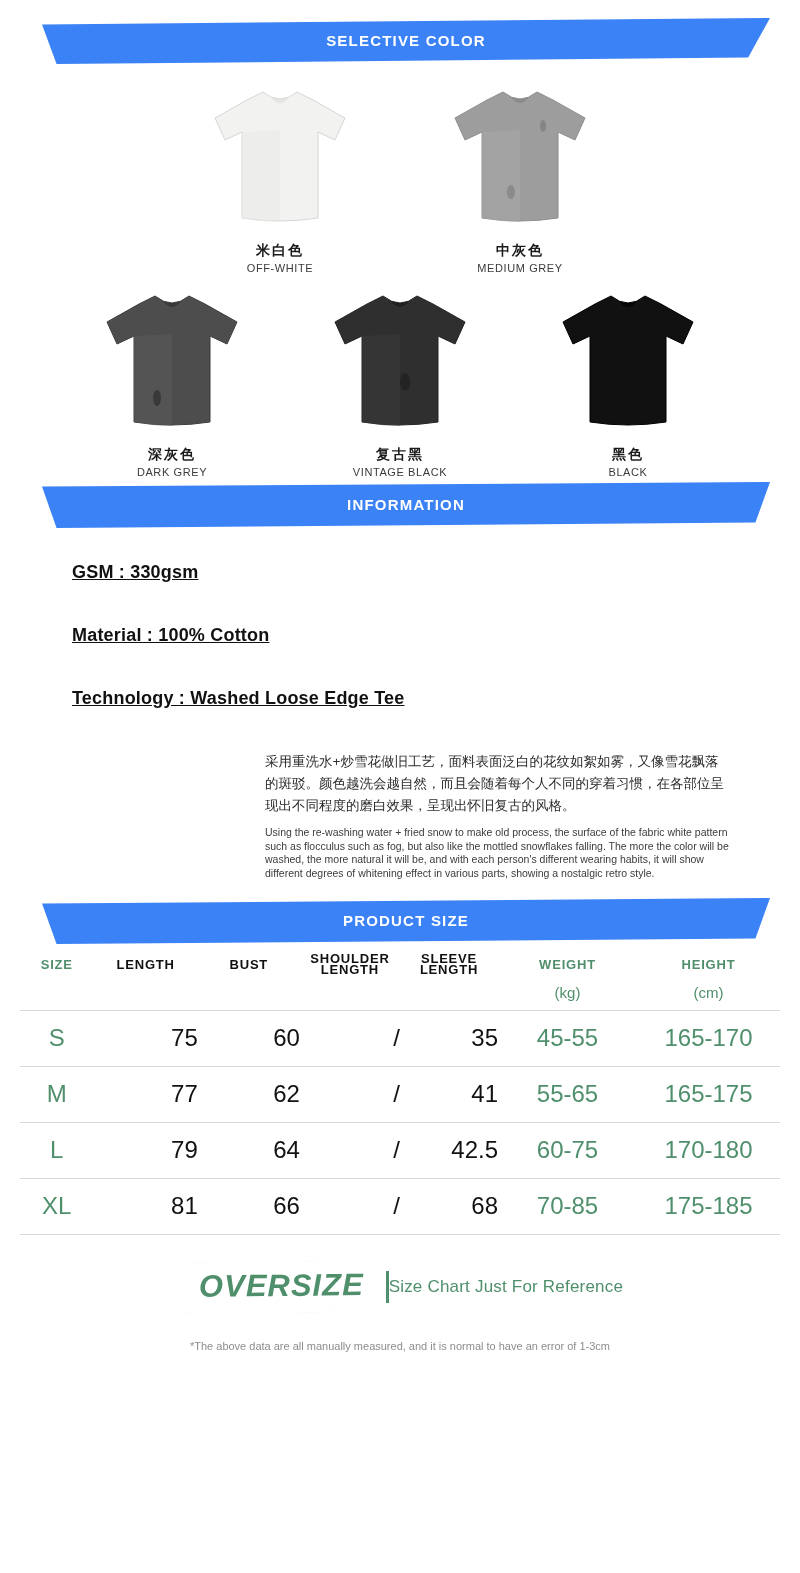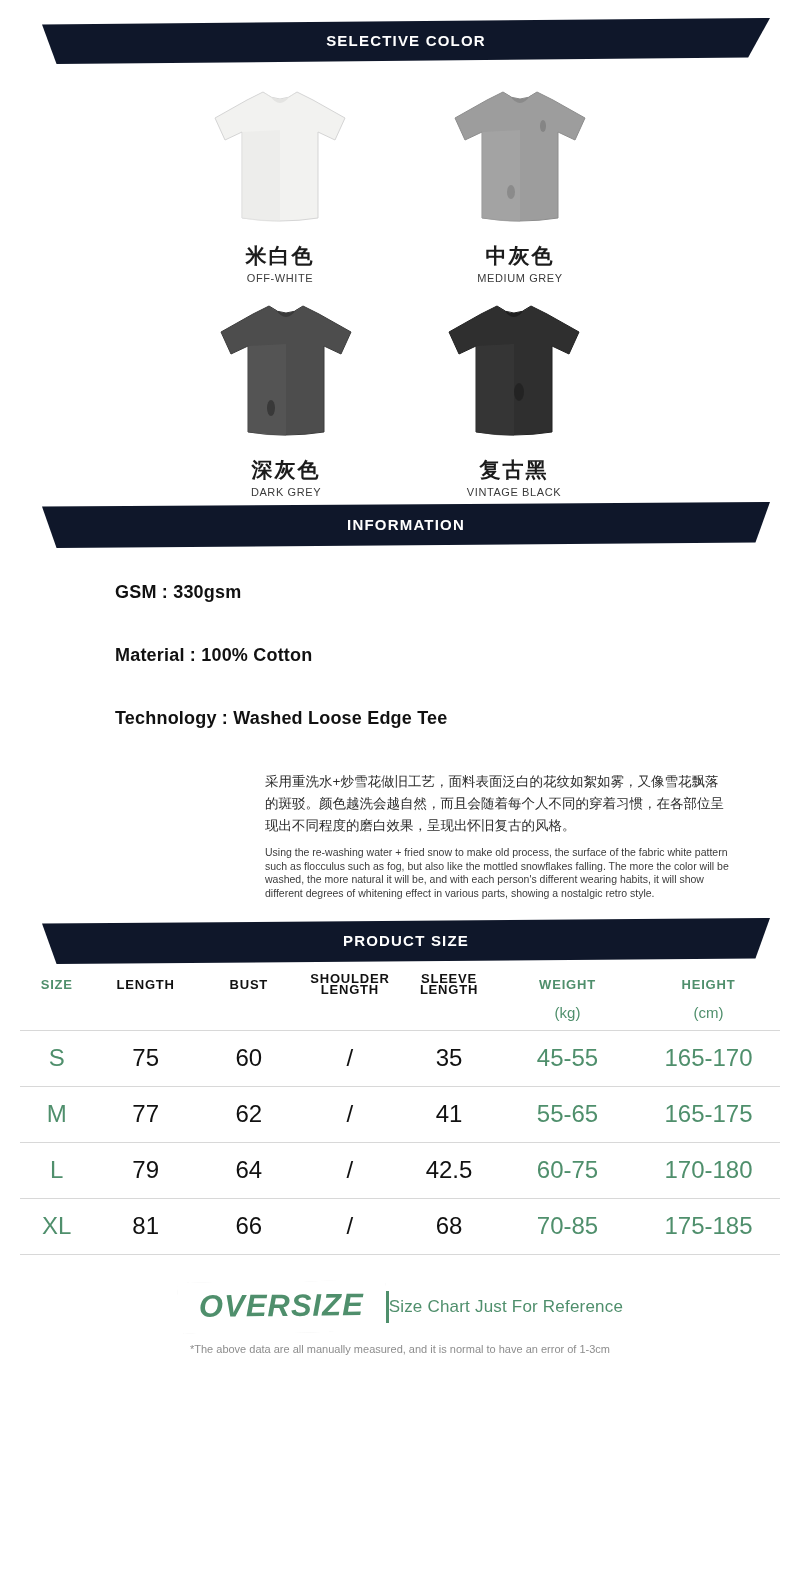--- a/index.html
+++ b/index.html
@@ -14,21 +14,21 @@
     position: relative;
     font-family: "Liberation Sans", sans-serif;
     color: #111;
     overflow: hidden;
   }
 
   
   .banner {
     position: relative;
     height: 46px;
-    background: #0f172a;
+    background: #3b82f6;
     color: #ffffff;
     font-weight: bold;
     font-size: 15px;
     letter-spacing: 1.2px;
     display: flex;
     align-items: center;
     justify-content: center;
   }
   .banner.b1 {
     margin: 18px 30px 0 42px;
@@ -59,36 +59,37 @@
   }
   .tee {
     width: 190px;
     height: 150px;
     margin: 0 auto;
     position: relative;
   }
   .tee svg { display: block; width: 100%; height: 100%; }
   .cn-name {
     margin-top: 6px;
-    font-size: 21px;
+    font-size: 14px;
     font-weight: bold;
     letter-spacing: 2px;
     color: #1b1b1b;
   }
   .en-name {
     font-size: 11px;
     letter-spacing: 0.6px;
     color: #3a3a3a;
     margin-top: 2px;
     text-align: center;
   }
 
   
   .info-block {
-    padding: 34px 0 0 115px;
+    padding: 34px 0 0 72px;
+    text-decoration: underline;
   }
   .info-line {
     font-size: 18px;
     font-weight: bold;
     color: #111;
     margin-bottom: 42px;
     letter-spacing: 0.2px;
   }
 
   
@@ -136,21 +137,21 @@
     vertical-align: top;
   }
   .unit-row td.unit-cell { padding-top: 2px; }
   .size-table tbody tr.data-row td {
     height: 56px;
     font-size: 24px;
     border-top: 1px solid #d8d8d8;
   }
   .size-table tbody tr.data-row:last-child td { border-bottom: 1px solid #d8d8d8; }
   td.c-green { color: #4f8f6c; }
-  td.c-dark  { color: #111; }
+  td.c-dark  { color: #111; text-align: right; }
   col.c-size { width: 72px; }
   col.c-len  { width: 102px; }
   col.c-bust { width: 100px; }
   col.c-sho  { width: 98px; }
   col.c-sle  { width: 96px; }
   col.c-wei  { width: 136px; }
   col.c-hei  { width: 140px; }
 
   
   .footer-row {
@@ -177,21 +178,21 @@
     height: 32px;
     background: #4f8f6c;
   }
   .ref-text {
     color: #4f8f6c;
     font-size: 17px;
     letter-spacing: 0.2px;
   }
   .note {
     text-align: center;
-    margin-top: 10px;
+    margin-top: 27px;
     font-size: 11px;
     color: #8d8d8d;
   }
 </style>
 </head>
 <body>
 
 <div class="banner b1">
   <span>SELECTIVE COLOR</span>
 </div>
@@ -249,20 +250,30 @@
           <path d="M62 14 L78 6 Q95 20 112 6 L128 14 L160 32 L150 54 L133 46 L133 132 Q95 138 57 132 L57 46 L40 54 L30 32 Z" fill="#2f2f2f" stroke="#232323" stroke-width="1"></path>
           <path d="M78 6 Q95 20 112 6 L105 10 Q95 24 85 10 Z" fill="#1f1f1f"></path>
           <path d="M57 46 L57 132 Q75 136 95 136 L95 44 Z" fill="#3d3d3d" opacity="0.45"></path>
           <ellipse cx="100" cy="92" rx="5" ry="9" fill="#1c1c1c" opacity="0.6"></ellipse>
         </svg>
       </div>
       <div class="cn-name">复古黑</div>
       <div class="en-name">VINTAGE BLACK</div>
     </div>
 
+    <div class="color-item">
+      <div class="tee">
+        <svg viewBox="0 0 190 150">
+          <path d="M62 14 L78 6 Q95 20 112 6 L128 14 L160 32 L150 54 L133 46 L133 132 Q95 138 57 132 L57 46 L40 54 L30 32 Z" fill="#111111" stroke="#000000" stroke-width="1"></path>
+          <path d="M78 6 Q95 20 112 6 L105 10 Q95 24 85 10 Z" fill="#050505"></path>
+        </svg>
+      </div>
+      <div class="cn-name">黑色</div>
+      <div class="en-name">BLACK</div>
+    </div>
 
   </div>
 </div>
 
 <div class="banner b2">
   <span>INFORMATION</span>
 </div>
 
 <div class="info-block">
   <div class="info-line">GSM : 330gsm</div>

